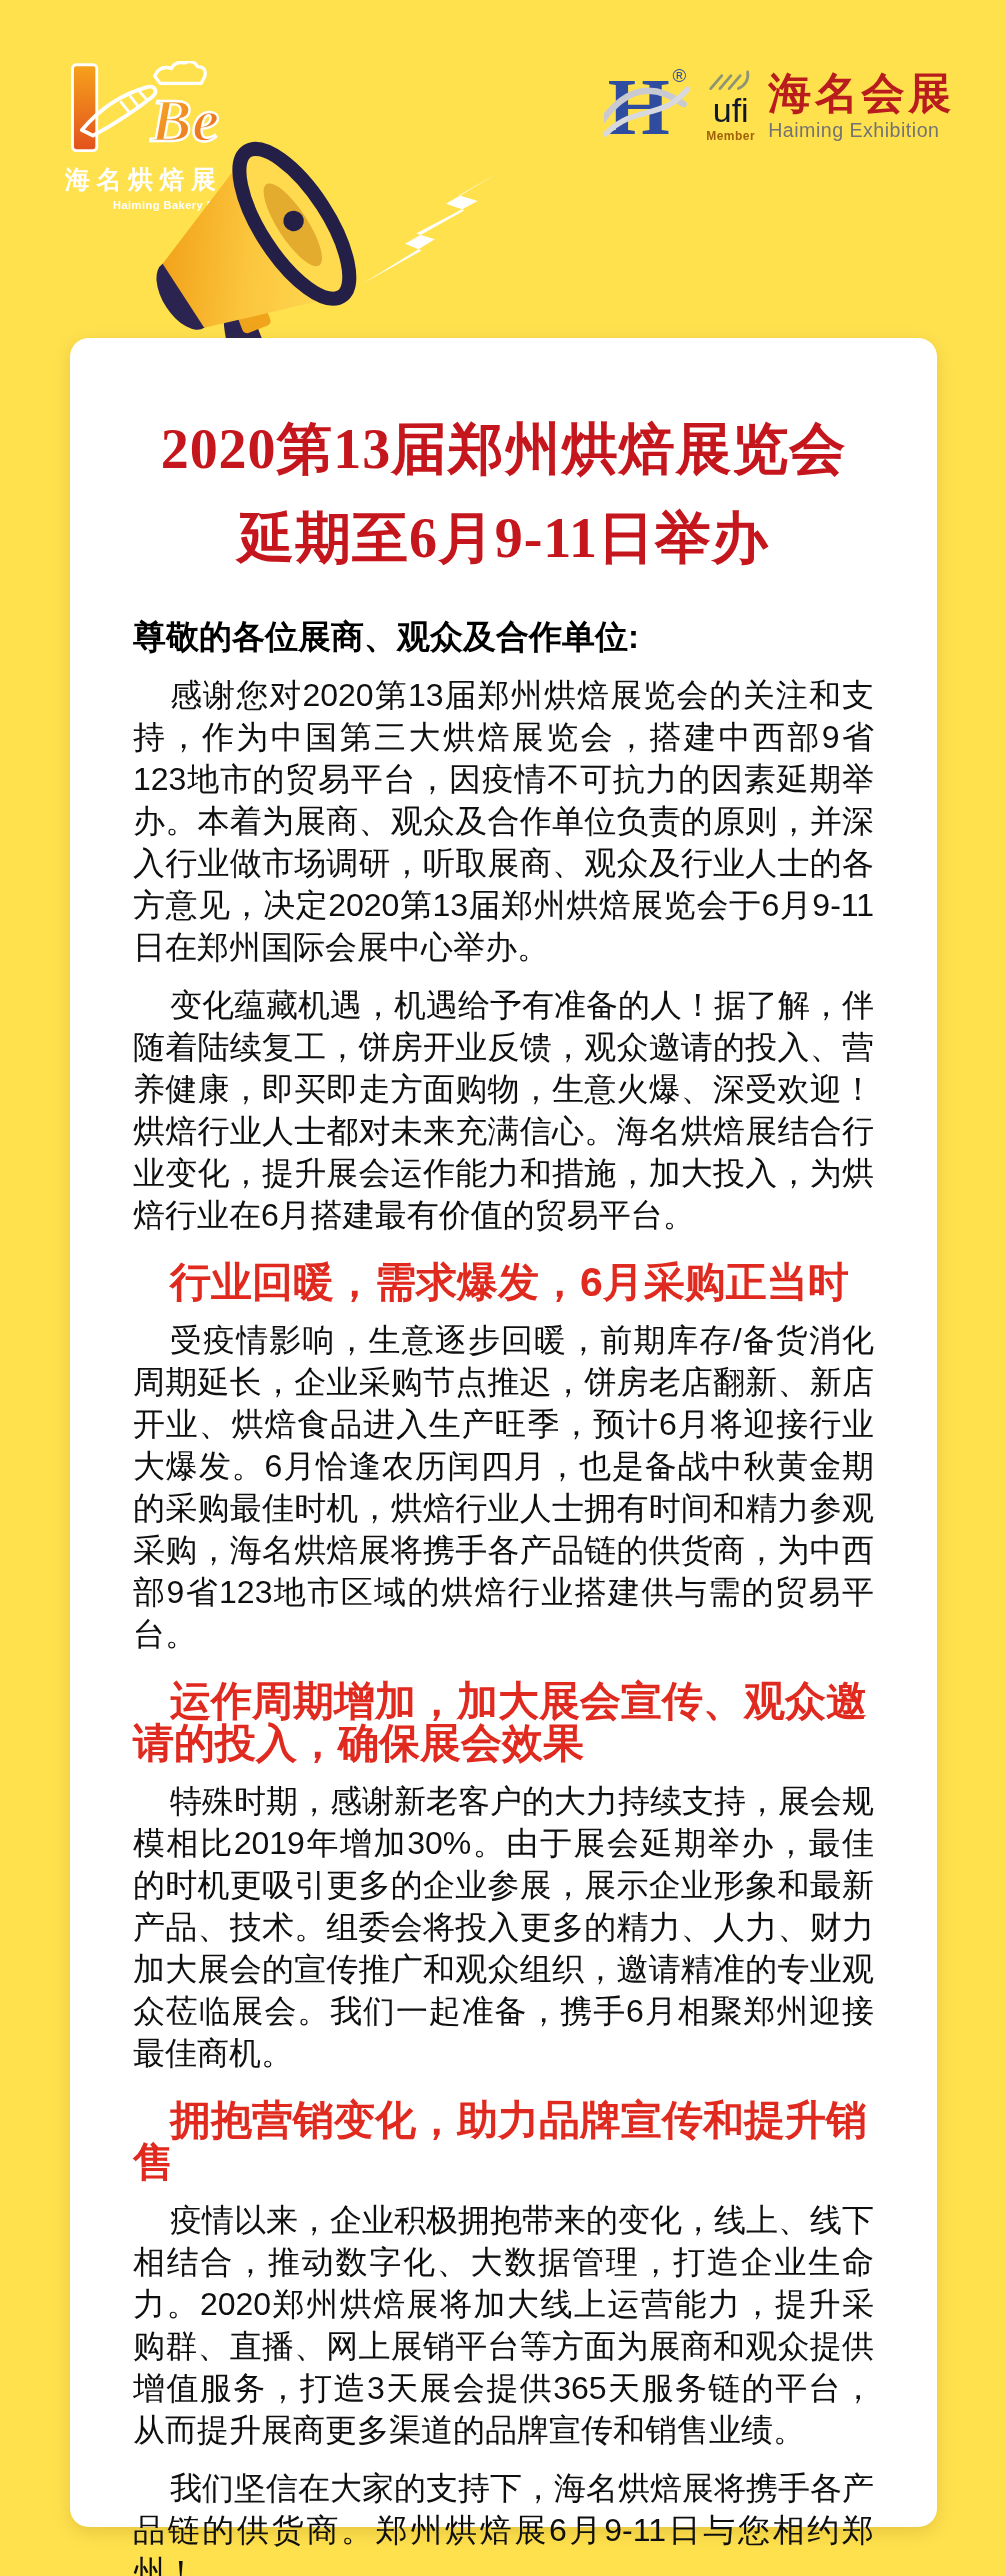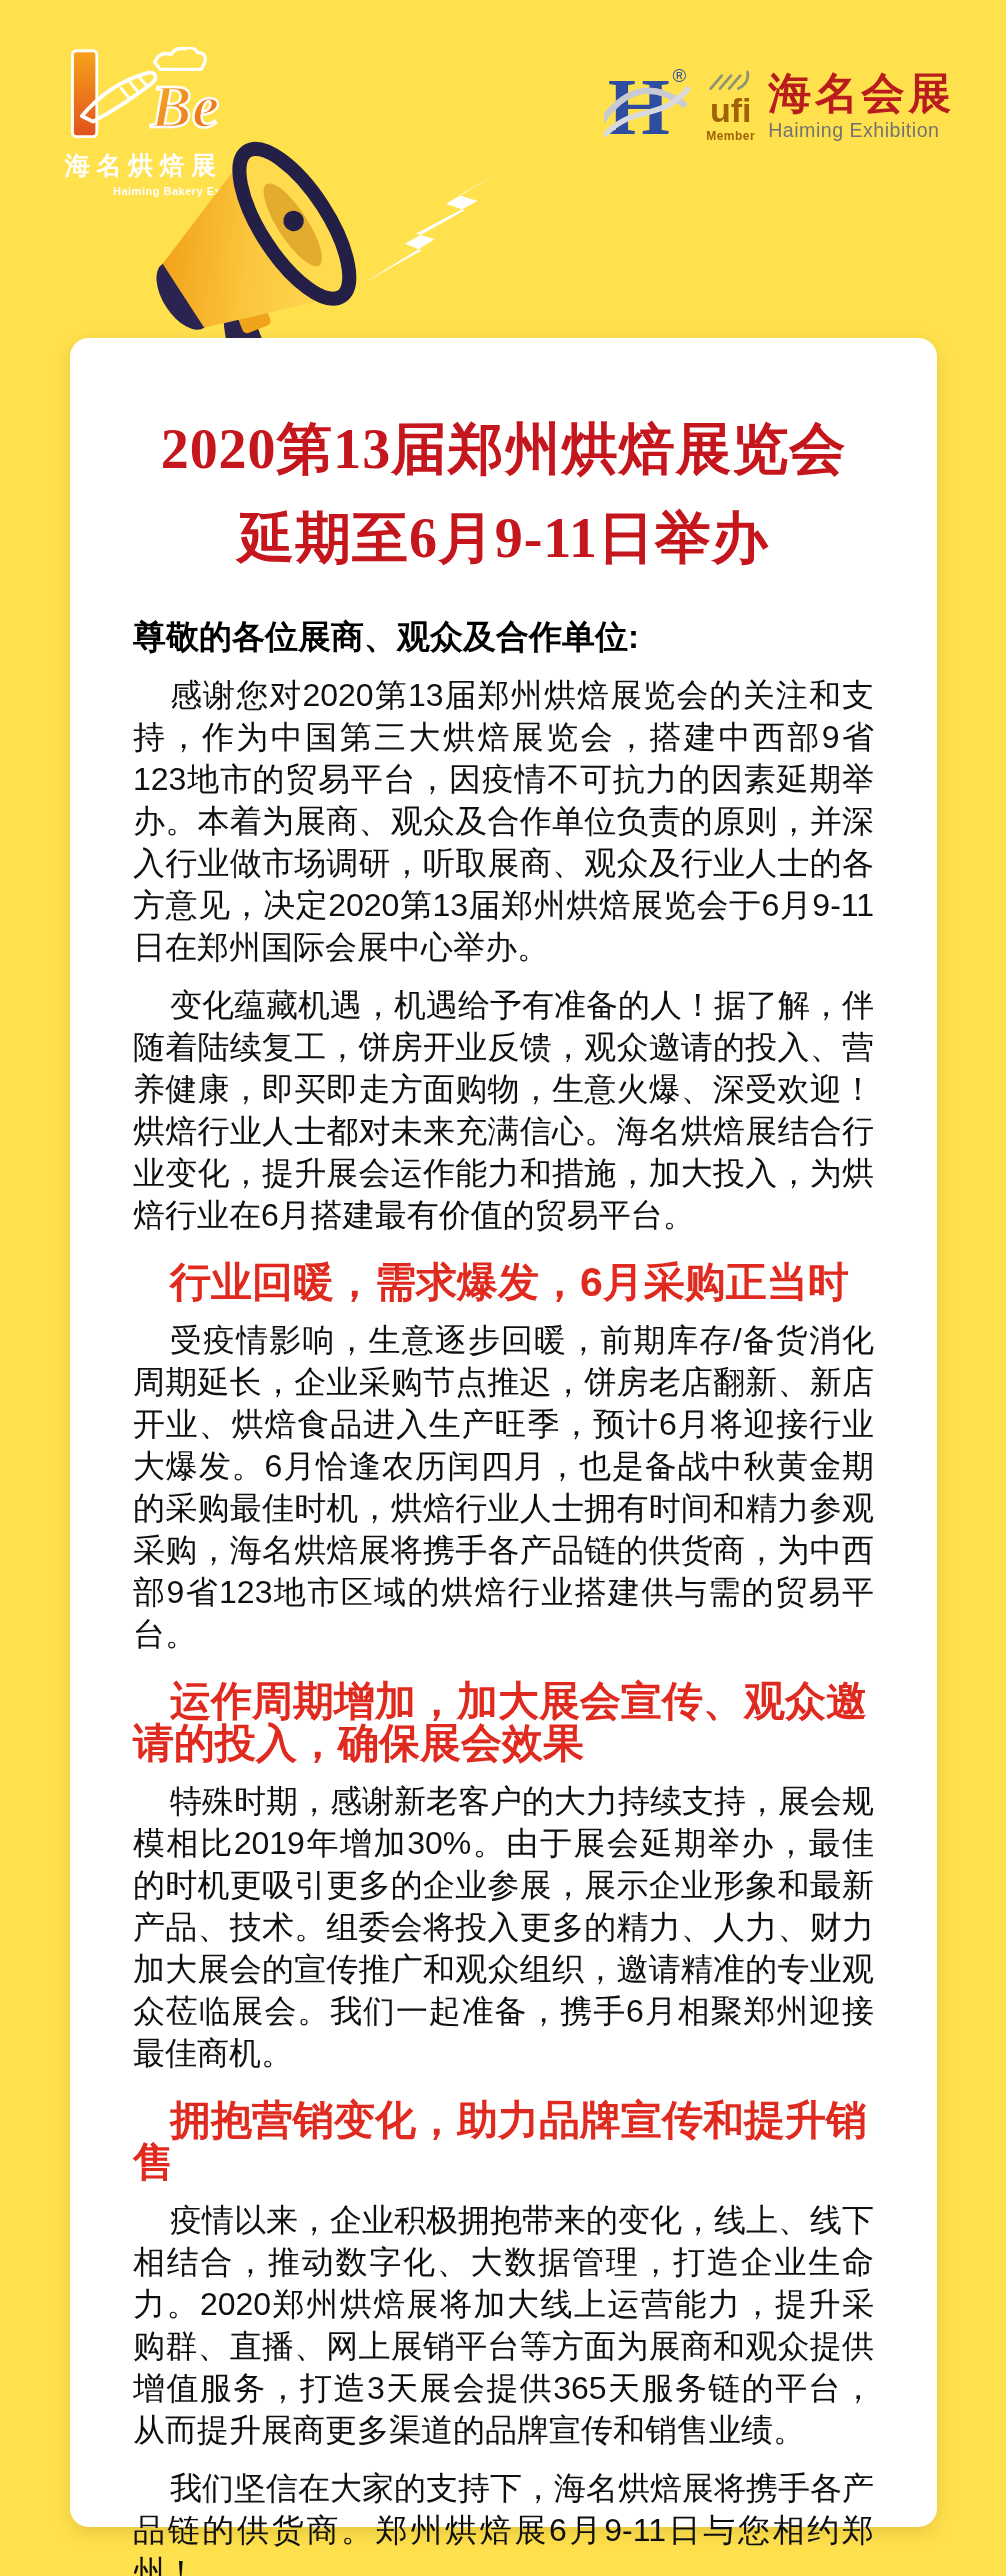--- a/index.html
+++ b/index.html
@@ -2,26 +2,26 @@
 <html style="font-size:15px"><head>
 <meta charset="utf-8">
 <style>
   html,body{margin:0;padding:0;}
   body{
     width:1007px;height:2576px;position:relative;overflow:hidden;
     background:#ffe14e;
     font-family:"Liberation Sans","DejaVu Sans",sans-serif;
   }
   
-  .logo-left{position:absolute;left:65px;top:47px;width:214px;color:#fff;}
+  .logo-left{position:absolute;left:65px;top:61px;width:214px;color:#fff;}
   .logo-left .cn{font-size:25px;font-weight:bold;letter-spacing:6.5px;color:#fff;margin-top:1.9px;}
   .logo-left .en{font-size:11px;font-weight:bold;color:#fff;letter-spacing:0.5px;margin-top:2.8px;padding-left:48px;}
   .logo-right{position:absolute;right:52px;top:63px;display:flex;align-items:center;gap:13px;}
   .ufi-block{display:flex;flex-direction:column;align-items:center;line-height:1;}
-  .ufi-block .ufi{font-size:34px;font-weight:bold;color:#a16207;margin-top:1px;}
+  .ufi-block .ufi{font-size:34px;font-weight:normal;color:#0f172a;margin-top:1px;}
   .ufi-block .member{font-size:12px;font-weight:bold;color:#a16207;margin-top:2.8px;letter-spacing:0.5px;}
   .name-block .cn{font-size:43px;font-weight:bold;color:#b91c1c;letter-spacing:3.7px;line-height:1.1;}
   .name-block .en{font-size:19.6px;color:#737373;margin-top:1.9px;letter-spacing:0.5px;}
   
   .megaphone{position:absolute;left:93px;top:140px;}
   .bolt{position:absolute;left:362px;top:172px;}
   
   .card{
     position:absolute;left:70px;top:338px;width:867px;height:2189px;
     background:#ffffff;border-radius:18.6px;

